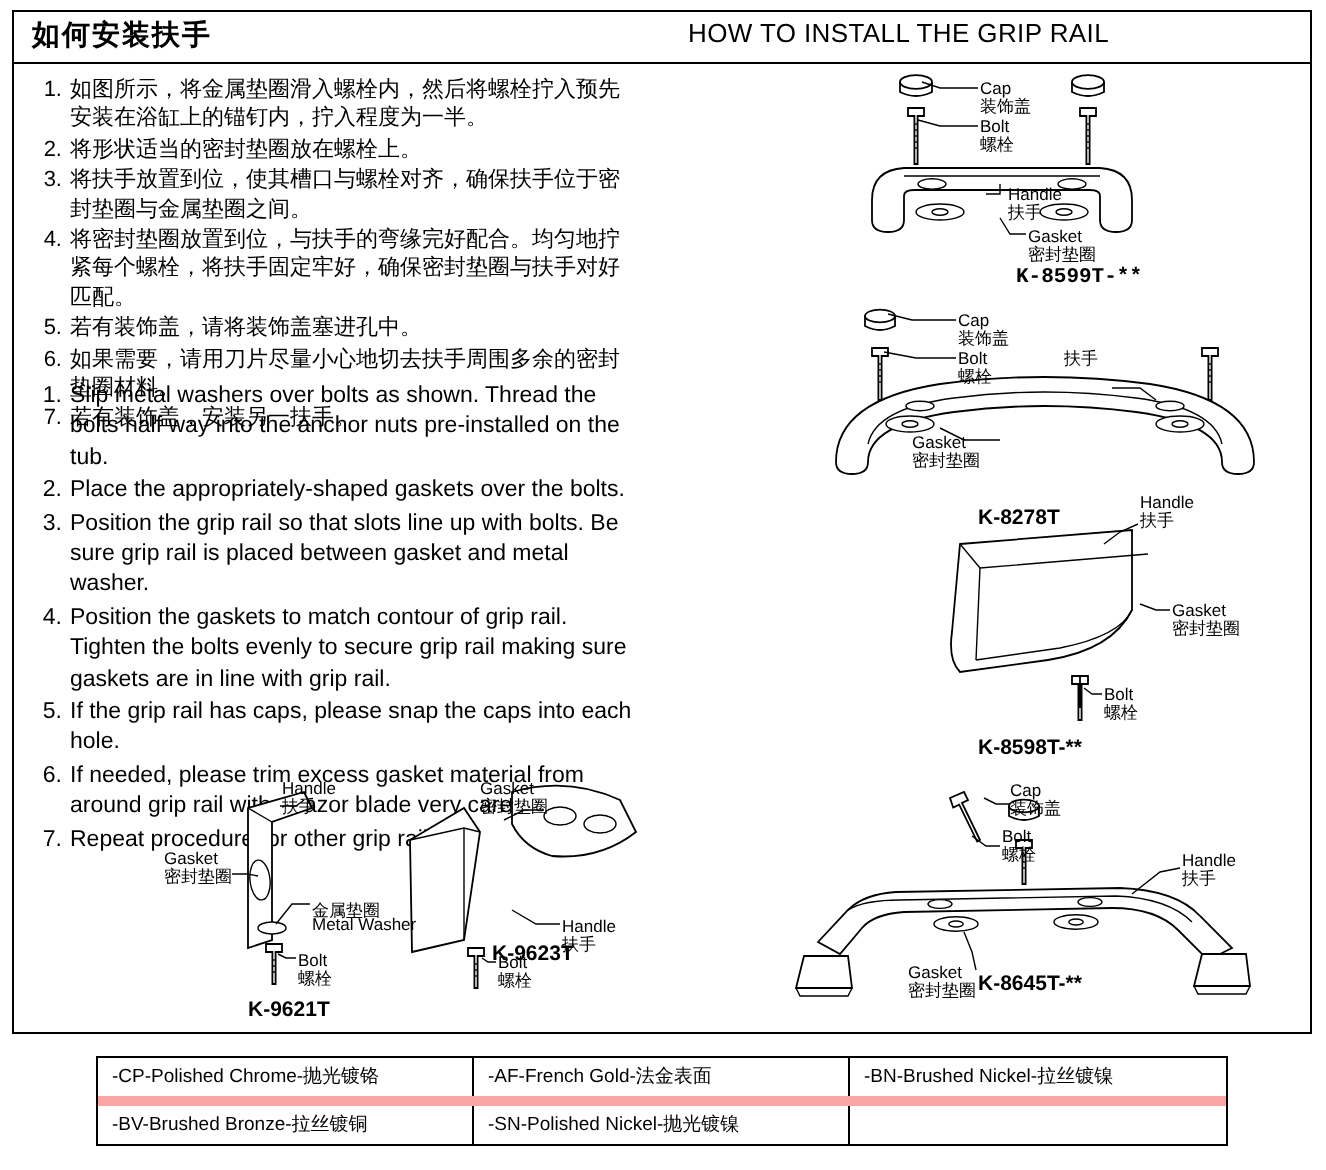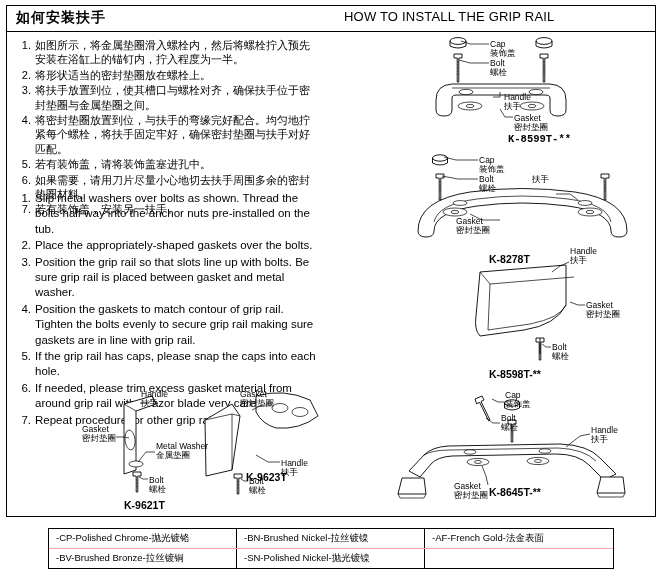--- a/index.html
+++ b/index.html
@@ -91,21 +91,21 @@
   .legend-head {
     text-align: center;
     border-bottom: 1px solid #000;
     padding: 2px 0 3px 0;
     font-size: 10px;
   }
   .legend-row {
     display: flex;
   }
   .legend-row.top {
-    border-bottom: 1px solid #fca5a5;
+    border-bottom: 5px solid #fca5a5;
   }
   .legend-cell {
     flex: 1 1 33.33%;
     padding: 3px 0 3px 7px;
     border-right: 1px solid #000;
     box-sizing: border-box;
     white-space: nowrap;
     overflow: hidden;
   }
   .legend-cell:last-child {
@@ -426,39 +426,39 @@
   <div class="lbl" style="left:591px; top:425px;">Handle</div>
   <div class="lbl" style="left:591px; top:434px;">扶手</div>
   <div class="lbl" style="left:454px; top:481px;">Gasket</div>
   <div class="lbl" style="left:454px; top:490px;">密封垫圈</div>
   <div class="lbl b" style="left:489px; top:487px;">K-8645T-**</div>
 
   <div class="lbl" style="left:141px; top:389px;">Handle</div>
   <div class="lbl" style="left:141px; top:398px;">扶手</div>
   <div class="lbl" style="left:82px; top:424px;">Gasket</div>
   <div class="lbl" style="left:82px; top:433px;">密封垫圈</div>
-  <div class="lbl" style="left:156px; top:441px;">Metal Washer</div>
+  <div class="lbl" style="left:156px; top:457px;">Metal Washer</div>
   <div class="lbl" style="left:156px; top:450px;">金属垫圈</div>
   <div class="lbl" style="left:149px; top:475px;">Bolt</div>
   <div class="lbl" style="left:149px; top:484px;">螺栓</div>
   <div class="lbl b" style="left:124px; top:500px;">K-9621T</div>
 
   <div class="lbl" style="left:240px; top:389px;">Gasket</div>
   <div class="lbl" style="left:240px; top:398px;">密封垫圈</div>
   <div class="lbl" style="left:281px; top:458px;">Handle</div>
   <div class="lbl" style="left:281px; top:467px;">扶手</div>
   <div class="lbl" style="left:249px; top:476px;">Bolt</div>
   <div class="lbl" style="left:249px; top:485px;">螺栓</div>
   <div class="lbl b" style="left:246px; top:472px;">K-9623T</div>
 
   <div class="legend">
     <div class="legend-row top">
       <div class="legend-cell">-CP-Polished Chrome-抛光镀铬</div>
+      <div class="legend-cell">-AF-French Gold-法金表面</div>
       <div class="legend-cell">-BN-Brushed Nickel-拉丝镀镍</div>
-      <div class="legend-cell">-AF-French Gold-法金表面</div>
     </div>
     <div class="legend-row">
       <div class="legend-cell">-BV-Brushed Bronze-拉丝镀铜</div>
       <div class="legend-cell">-SN-Polished Nickel-抛光镀镍</div>
       <div class="legend-cell"></div>
     </div>
   </div>
 
 </div>
 

